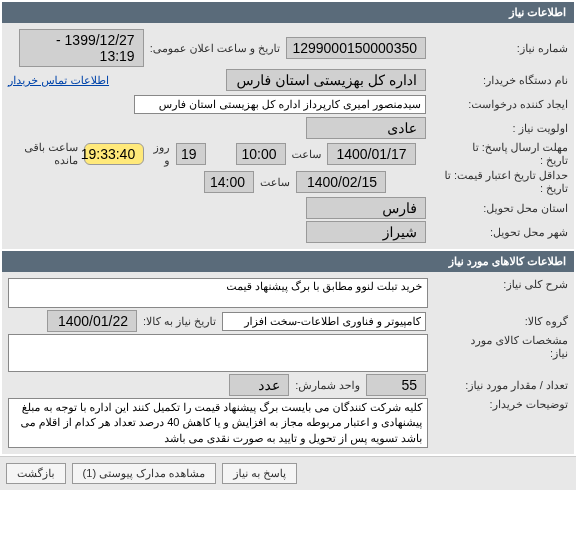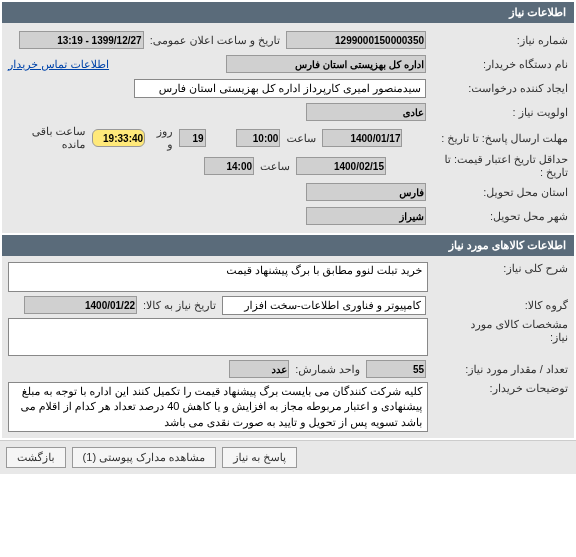--- a/index.html
+++ b/index.html
@@ -43,26 +43,25 @@
   border: 1px solid #888;
   padding: 2px 4px;
   font-size: 11px;
   min-height: 18px;
   display: inline-flex;
   align-items: center;
 }
 .cell-readonly {
   background: #d0d0d0;
   border: 1px solid #999;
-  padding: 2px 1px;
-  font-size: 10px;
+  padding: 2px 8px;
+  font-size: 14px;
   min-height: 18px;
   display: inline-flex;
   align-items: center;
-  font-weight: bold;
 }
 .big-text {
   background: #fff;
   border: 1px solid #888;
   padding: 1px 5px;
   font-size: 11px;
   width: 430px;
   min-height: 30px;
 }
 .inline-label {
@@ -162,21 +161,21 @@
 
     <div class="row" style="align-items:flex-start">
       <div class="label">شرح کلی نیاز:</div>
       <div class="big-text">خرید تبلت لنوو مطابق با برگ پیشنهاد قیمت</div>
     </div>
 
     <div class="row">
       <div class="label">گروه کالا:</div>
       <div class="cell-input" style="width:204px">کامپیوتر و فناوری اطلاعات-سخت افزار</div>
       <div class="inline-label">تاریخ نیاز به کالا:</div>
-      <div class="cell-readonly" style="width:113px">1400/01/22</div>
+      <div class="cell-readonly" style="width:90px">1400/01/22</div>
     </div>
 
     <div class="row" style="align-items:flex-start">
       <div class="label">مشخصات کالای مورد نیاز:</div>
       <div class="big-text" style="min-height:38px"></div>
     </div>
 
     <div class="row">
       <div class="label">تعداد / مقدار مورد نیاز:</div>
       <div class="cell-readonly" style="width:60px">55</div>

